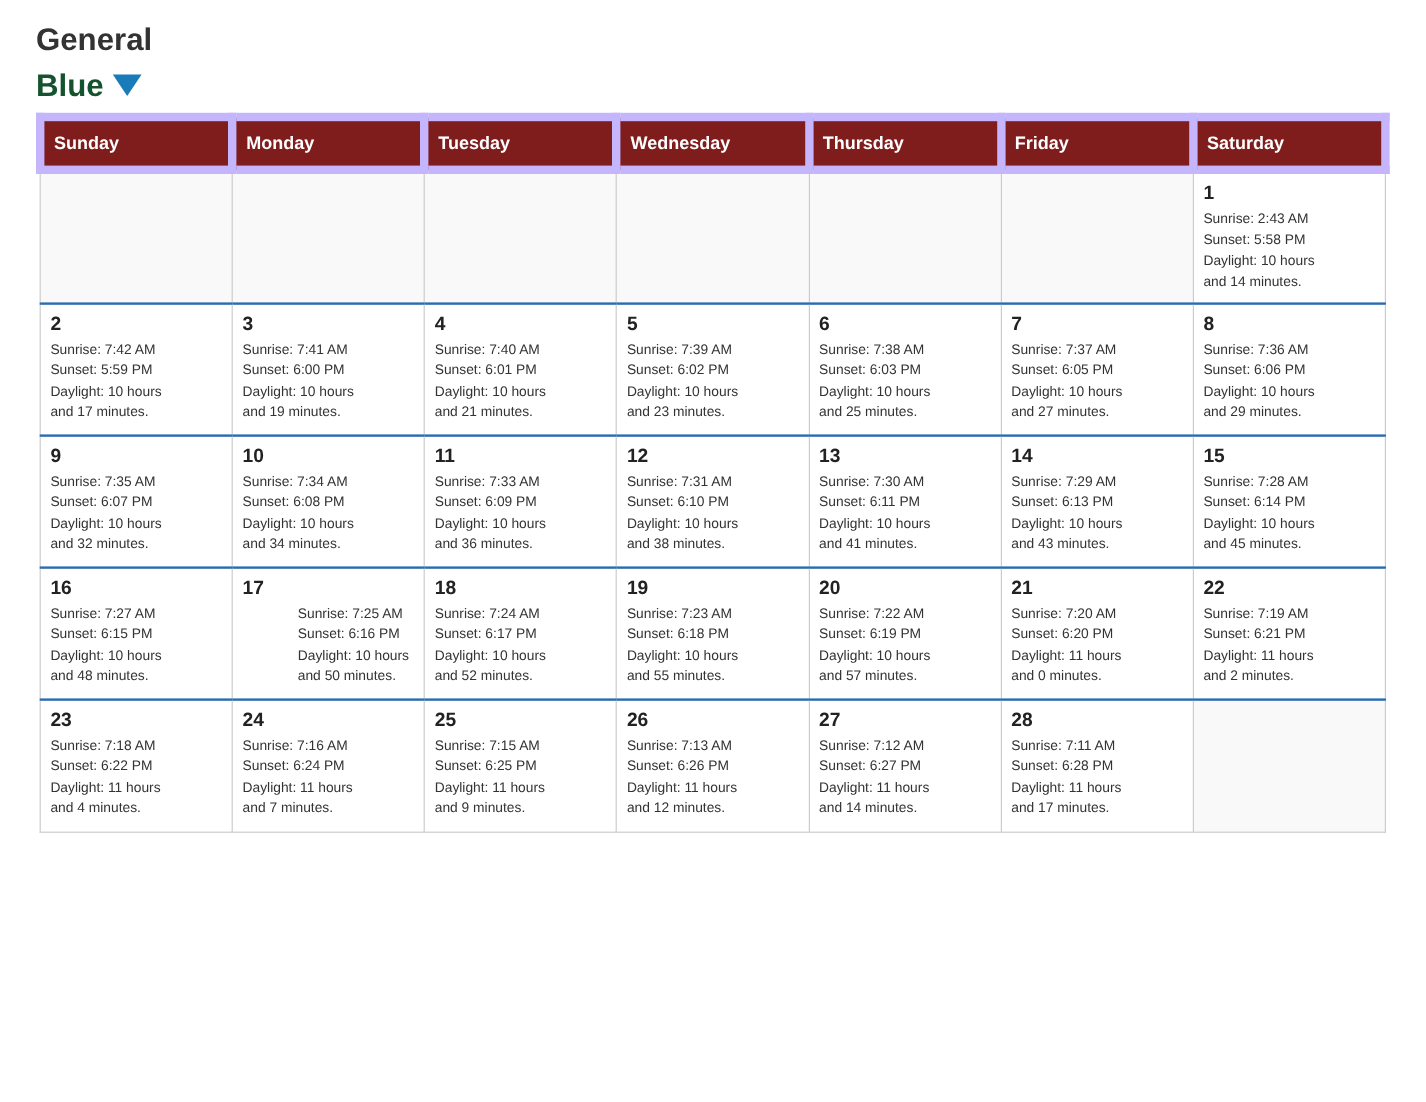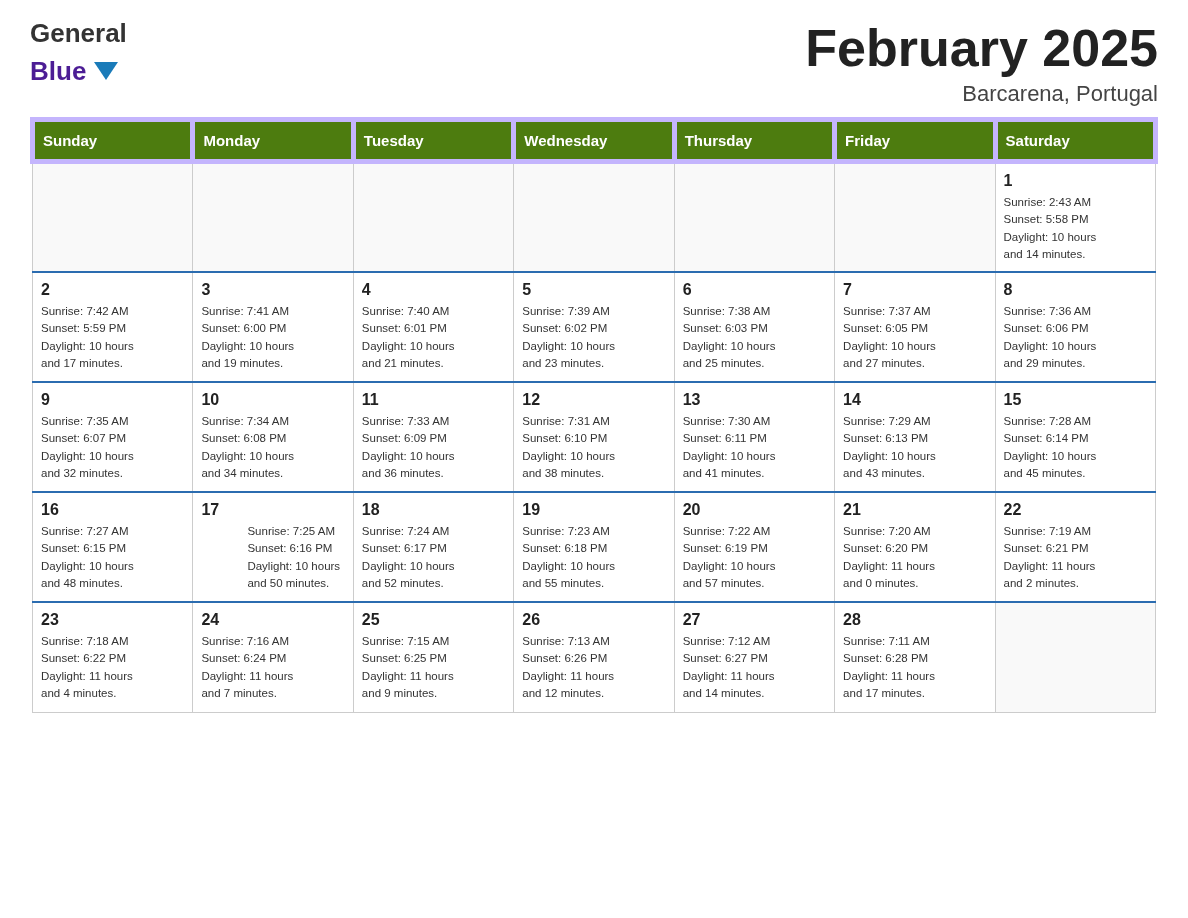--- a/index.html
+++ b/index.html
@@ -38,21 +38,21 @@
       height: 0;
       border-left: 12px solid transparent;
       border-right: 12px solid transparent;
       border-top: 18px solid #1a7bb9;
       display: inline-block;
       margin-left: 4px;
     }
     .logo-blue {
       font-size: 26px;
       font-weight: bold;
-      color: #4c1d95;
+      color: #14532d;
       line-height: 1;
     }
     .title-block {
       text-align: right;
     }
     .month-title {
       font-size: 52px;
       font-weight: bold;
       color: #222;
       line-height: 1.1;
@@ -61,27 +61,27 @@
       font-size: 22px;
       color: #444;
       margin-top: 4px;
     }
     table {
       width: 100%;
       border-collapse: collapse;
       table-layout: fixed;
     }
     thead th {
-      background-color: #4d7c0f;
+      background-color: #7f1d1d;
       color: #fff;
       font-size: 15px;
       font-weight: bold;
       padding: 10px 8px;
       text-align: left;
-      border: 5px solid #c4b5fd;
+      border: 7px solid #c4b5fd;
     }
     tbody td {
       border: 1px solid #ccc;
       vertical-align: top;
       padding: 8px;
       height: 110px;
       background: #fff;
     }
     tbody tr td {
       border-top: 2px solid #2b6cb0;
@@ -104,24 +104,20 @@
 </head>
 <body>
 
 <div class="header">
   <div class="logo">
     <span class="logo-general">General</span>
     <div class="logo-blue-row">
       <span class="logo-blue">Blue</span>
       <span class="logo-triangle"></span>
     </div>
-  </div>
-  <div class="title-block">
-    <div class="month-title">February 2025</div>
-    <div class="location">Barcarena, Portugal</div>
   </div>
 </div>
 
 <table>
   <thead>
     <tr>
       <th>Sunday</th>
       <th>Monday</th>
       <th>Tuesday</th>
       <th>Wednesday</th>

